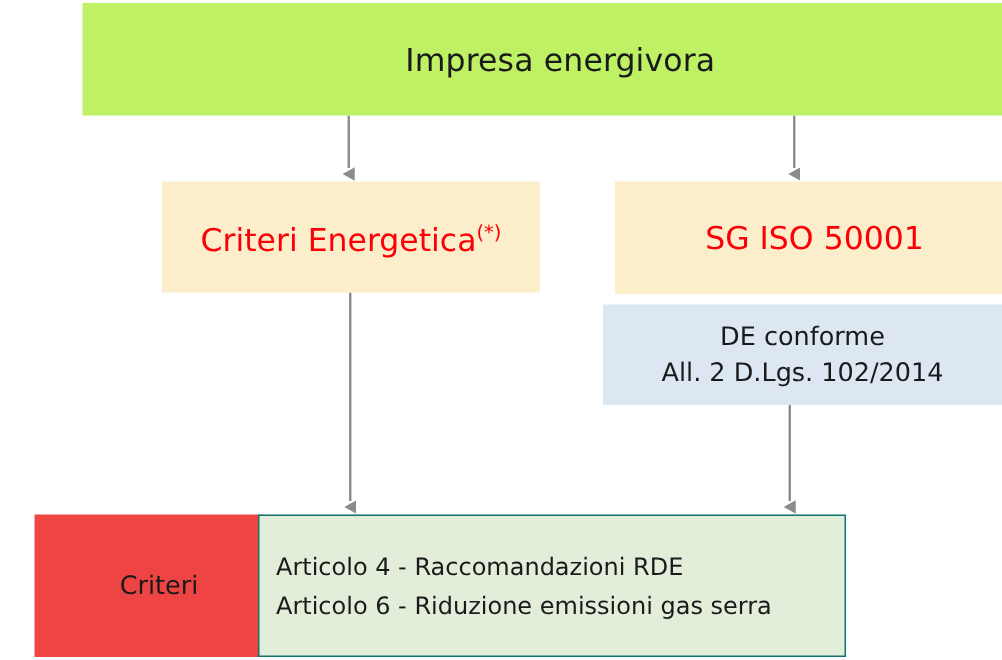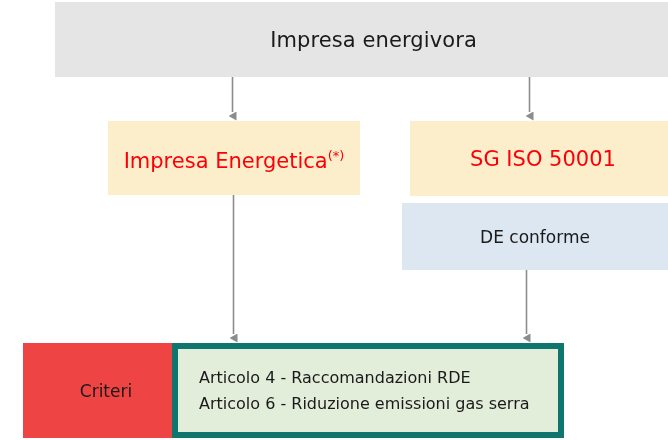--- a/index.html
+++ b/index.html
@@ -27,21 +27,21 @@
     display: flex;
     flex-direction: column;
     justify-content: center;
   }
   
   #box-header {
     left: 55px;
     top: 2px;
     width: 613px;
     height: 75px;
-    background: #e5e5e5;
+    background: #bef264;
     align-items: center;
     padding-left: 24px;
   }
   #header-title {
     font-size: 21px;
     color: #1a1a1a;
     line-height: 28px;
     letter-spacing: 0.1px;
   }
   #header-subtitle {
@@ -115,22 +115,22 @@
     line-height: 26px;
     white-space: nowrap;
   }
   #box-articoli {
     left: 172px;
     top: 343px;
     width: 392px;
     height: 95px;
     background: #e2edda;
     align-items: flex-start;
-    padding-left: 21px;
-    border: 6px solid #0f766e;
+    padding-left: 11px;
+    border: 1px solid #0f766e;
   }
   #box-articoli .line {
     font-size: 16px;
     color: #1a1a1a;
     line-height: 26px;
     white-space: nowrap;
   }
 
   
   #connectors {
@@ -166,30 +166,31 @@
       <line x1="526.5" y1="270" x2="526.5" y2="334" stroke="#8c8c8c" stroke-width="1.6" marker-end="url(#arrowhead)"></line>
     </g>
   </svg>
 
   <div class="box" id="box-header">
     <div id="header-title">Impresa energivora</div>
   </div>
 
   <div class="box" id="box-diagnosi">
     <div class="red-title">
-      <span>Impresa Energetica</span><span class="sup-star">(*)</span>
+      <span>Criteri Energetica</span><span class="sup-star">(*)</span>
     </div>
   </div>
 
   <div class="box" id="box-sgiso">
     <div class="red-title">SG ISO 50001</div>
   </div>
 
   <div class="box" id="box-deconforme">
     <div class="line">DE conforme</div>
+    <div class="line">All. 2 D.Lgs. 102/2014</div>
   </div>
 
   <div class="box" id="box-criteri">
     <div class="line">Criteri</div>
   </div>
 
   <div class="box" id="box-articoli">
     <div class="line">Articolo 4 - Raccomandazioni RDE</div>
     <div class="line">Articolo 6 - Riduzione emissioni gas serra</div>
   </div>

